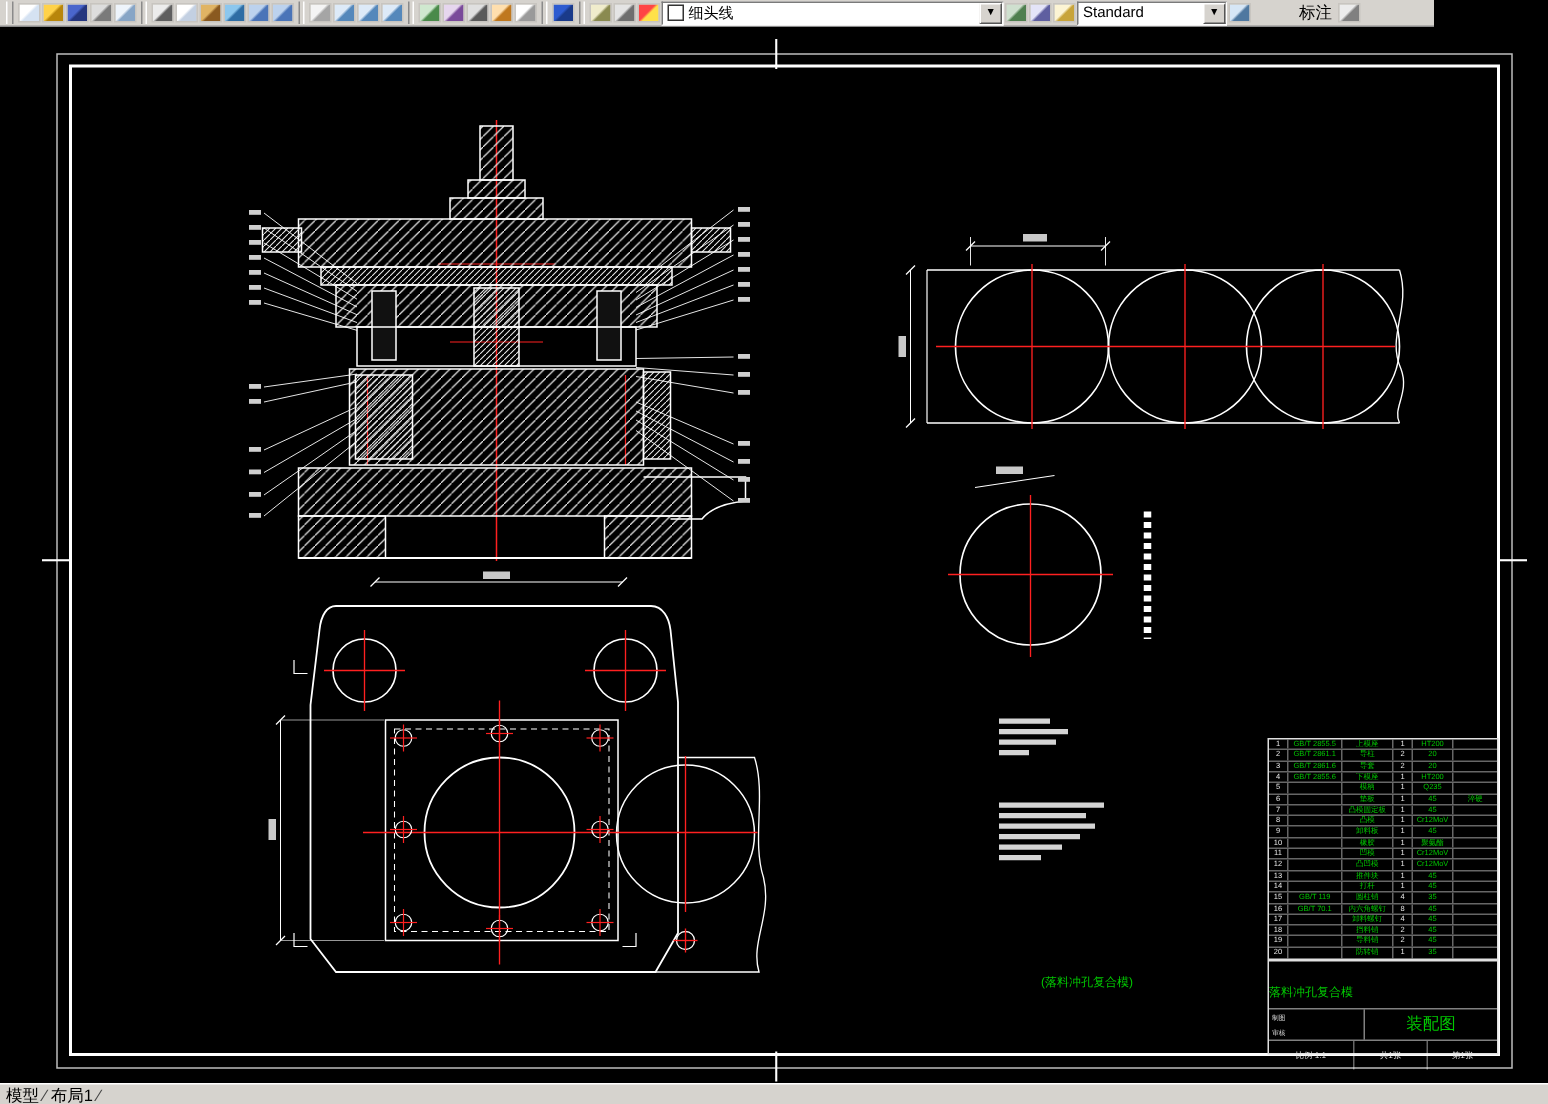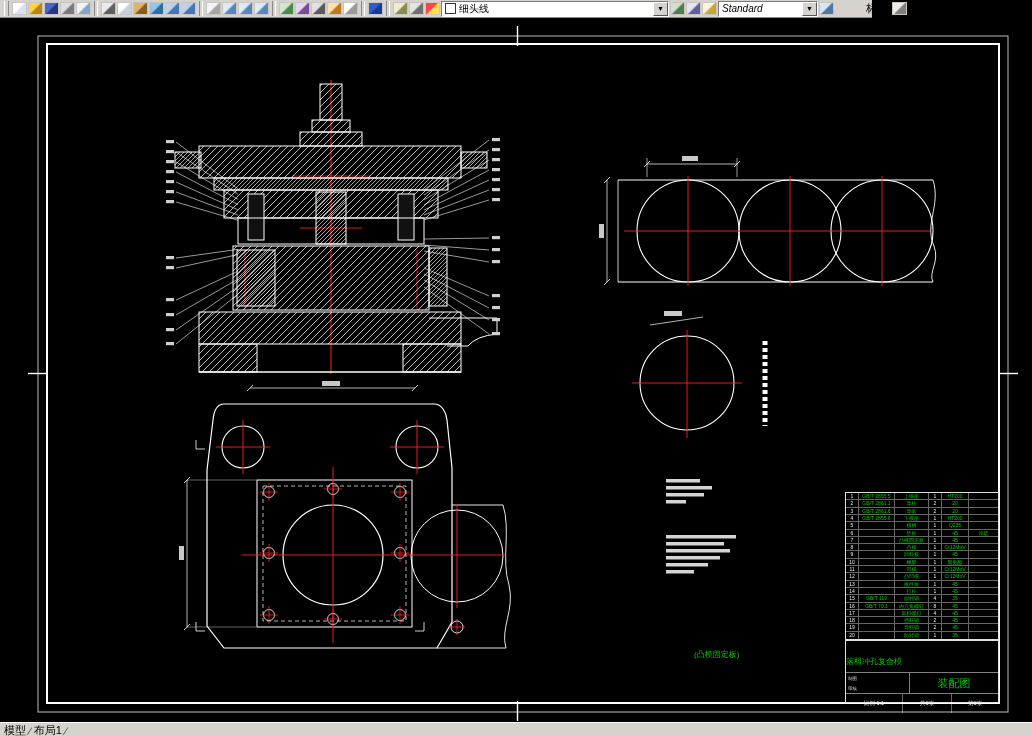--- a/index.html
+++ b/index.html
@@ -1,32 +1,32 @@
 <!DOCTYPE html>
 <html><head>
 <meta charset="utf-8">
 <style>
   html,body{margin:0;padding:0;background:#000;}
   .app{position:relative;width:1032px;height:736px;background:#000;overflow:hidden;
        font-family:"Liberation Sans",sans-serif;}
 
   
-  .toolbar{position:absolute;top:0;left:0;width:872px;height:18px;background:#d6d3ce;
+  .toolbar{position:absolute;top:0;left:0;width:956px;height:18px;background:#d6d3ce;
            border-bottom:1px solid #8a8a8a;display:flex;align-items:center;
            padding:0 2px;box-sizing:border-box;gap:1px;}
   .tbi{width:15px;height:13px;flex:0 0 auto;border:1px solid #c8c5c0;box-sizing:border-box;}
   .tbsep{width:2px;height:15px;border-left:1px solid #8a8a8a;border-right:1px solid #fff;
          margin:0 2px;flex:0 0 auto;}
   .grip{width:3px;height:15px;border-left:1px solid #fff;border-right:1px solid #8a8a8a;
         margin:0 2px;flex:0 0 auto;}
   .combo{height:16px;background:#fff;border:1px solid;border-color:#7a7a7a #fff #fff #7a7a7a;
          box-sizing:border-box;display:flex;align-items:center;font-size:10px;color:#000;
          padding-left:3px;flex:0 0 auto;}
   .layer-combo{width:228px;gap:3px;}
-  .style-combo{width:100px;font-style:italic;}
+  .style-combo{width:100px;}
   .combo .arrow-btn{margin-left:auto;width:15px;height:14px;background:#d6d3ce;border:1px solid;
          border-color:#fff #555 #555 #fff;font-size:7px;line-height:12px;text-align:center;
          box-sizing:border-box;color:#000;}
   .swatch{width:9px;height:9px;background:#fff;border:1px solid #333;flex:0 0 auto;}
   .tb-label{font-size:11px;color:#000;padding:12px 3px;flex:0 0 auto;white-space:nowrap;margin-left:28px;}
 
   
   .canvas{position:absolute;top:18px;left:0;width:1032px;height:704px;background:#000;}
 
   
@@ -528,21 +528,21 @@
       </div>
       <div class="tb-r2-right">装配图</div>
     </div>
     <div class="tb-r3">
       <span>比例 1:1</span>
       <span>共1张</span>
       <span>第1张</span>
     </div>
   </div>
 
-  <div class="school">(凸模固定板)</div>
+  <div class="school">(落料冲孔复合模)</div>
 
   <div class="statusbar">
     <span id="tabs" style="display:flex;align-items:center;gap:3px;">
         <span class="tab">模型</span>
         <span class="tabsep">∕</span>
         <span class="tab">布局1</span>
         <span class="tabsep">∕</span>
       </span>
   </div>
 

